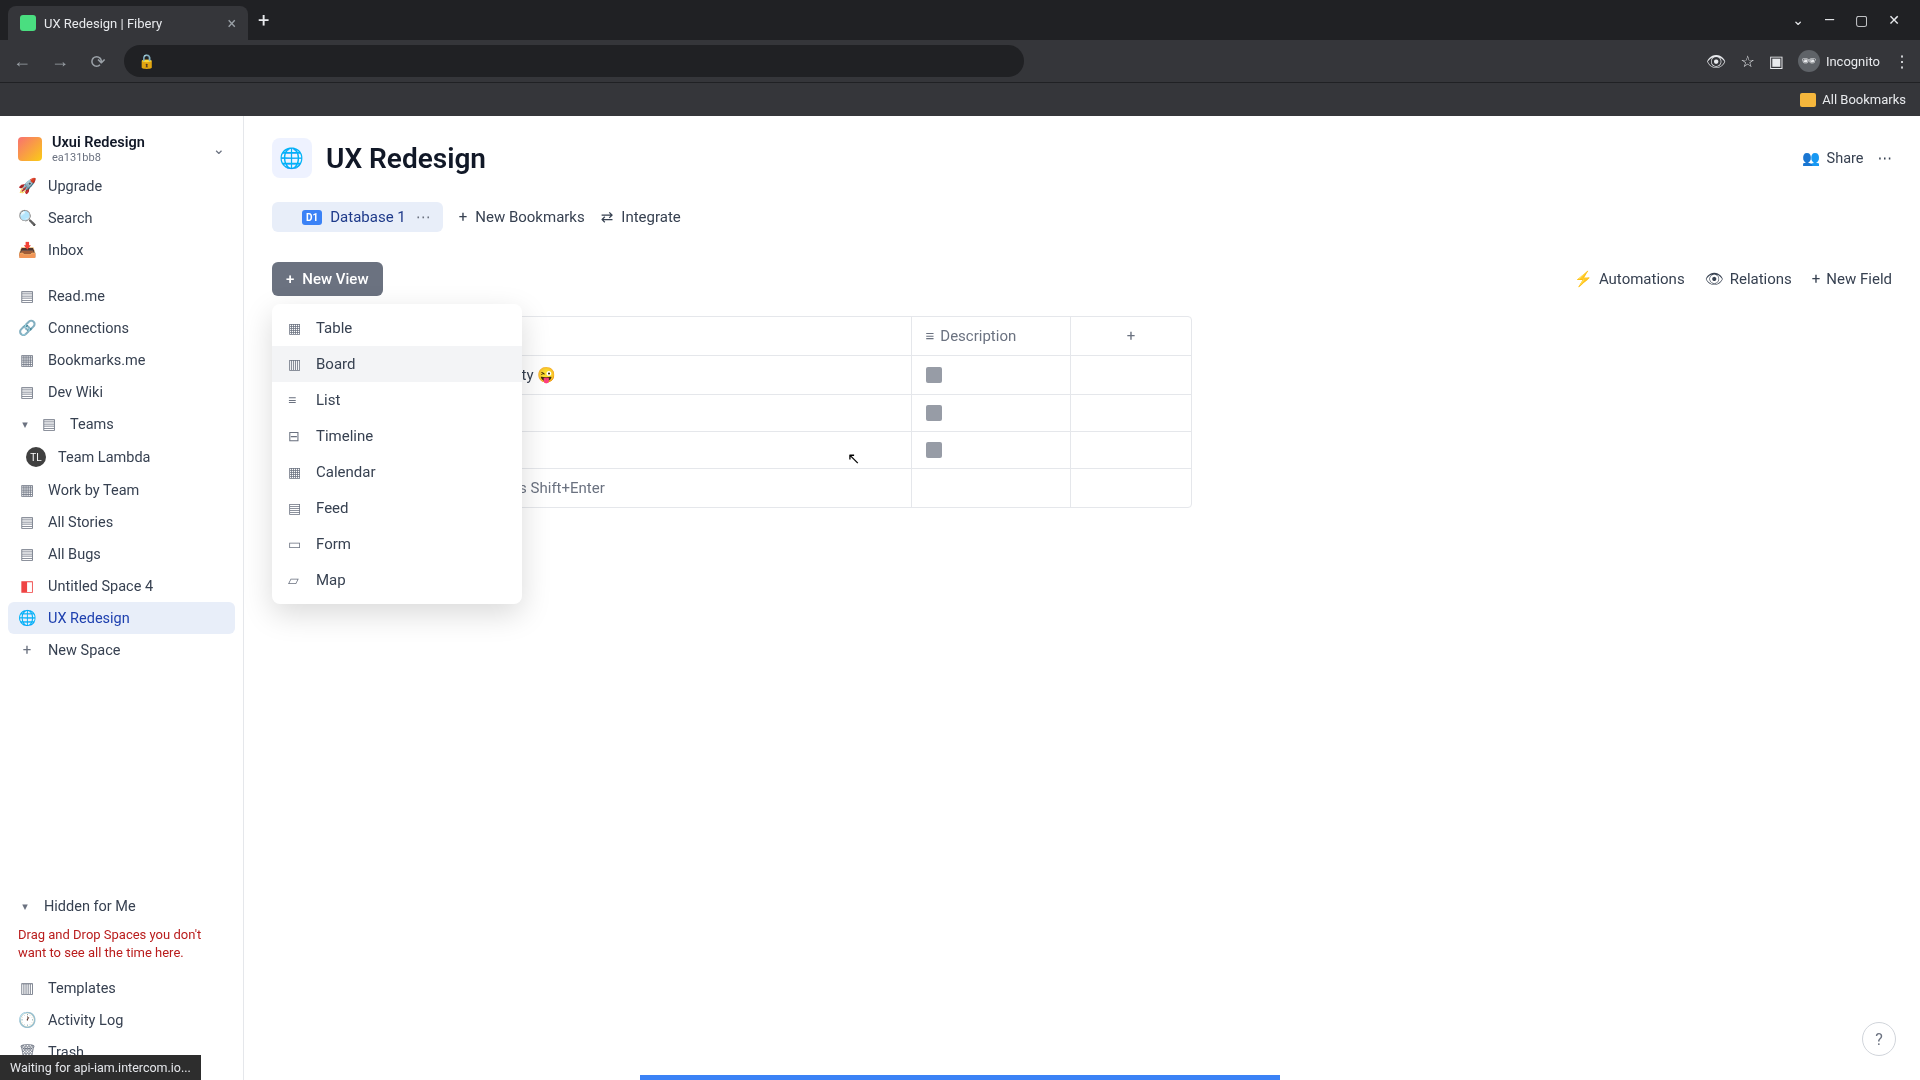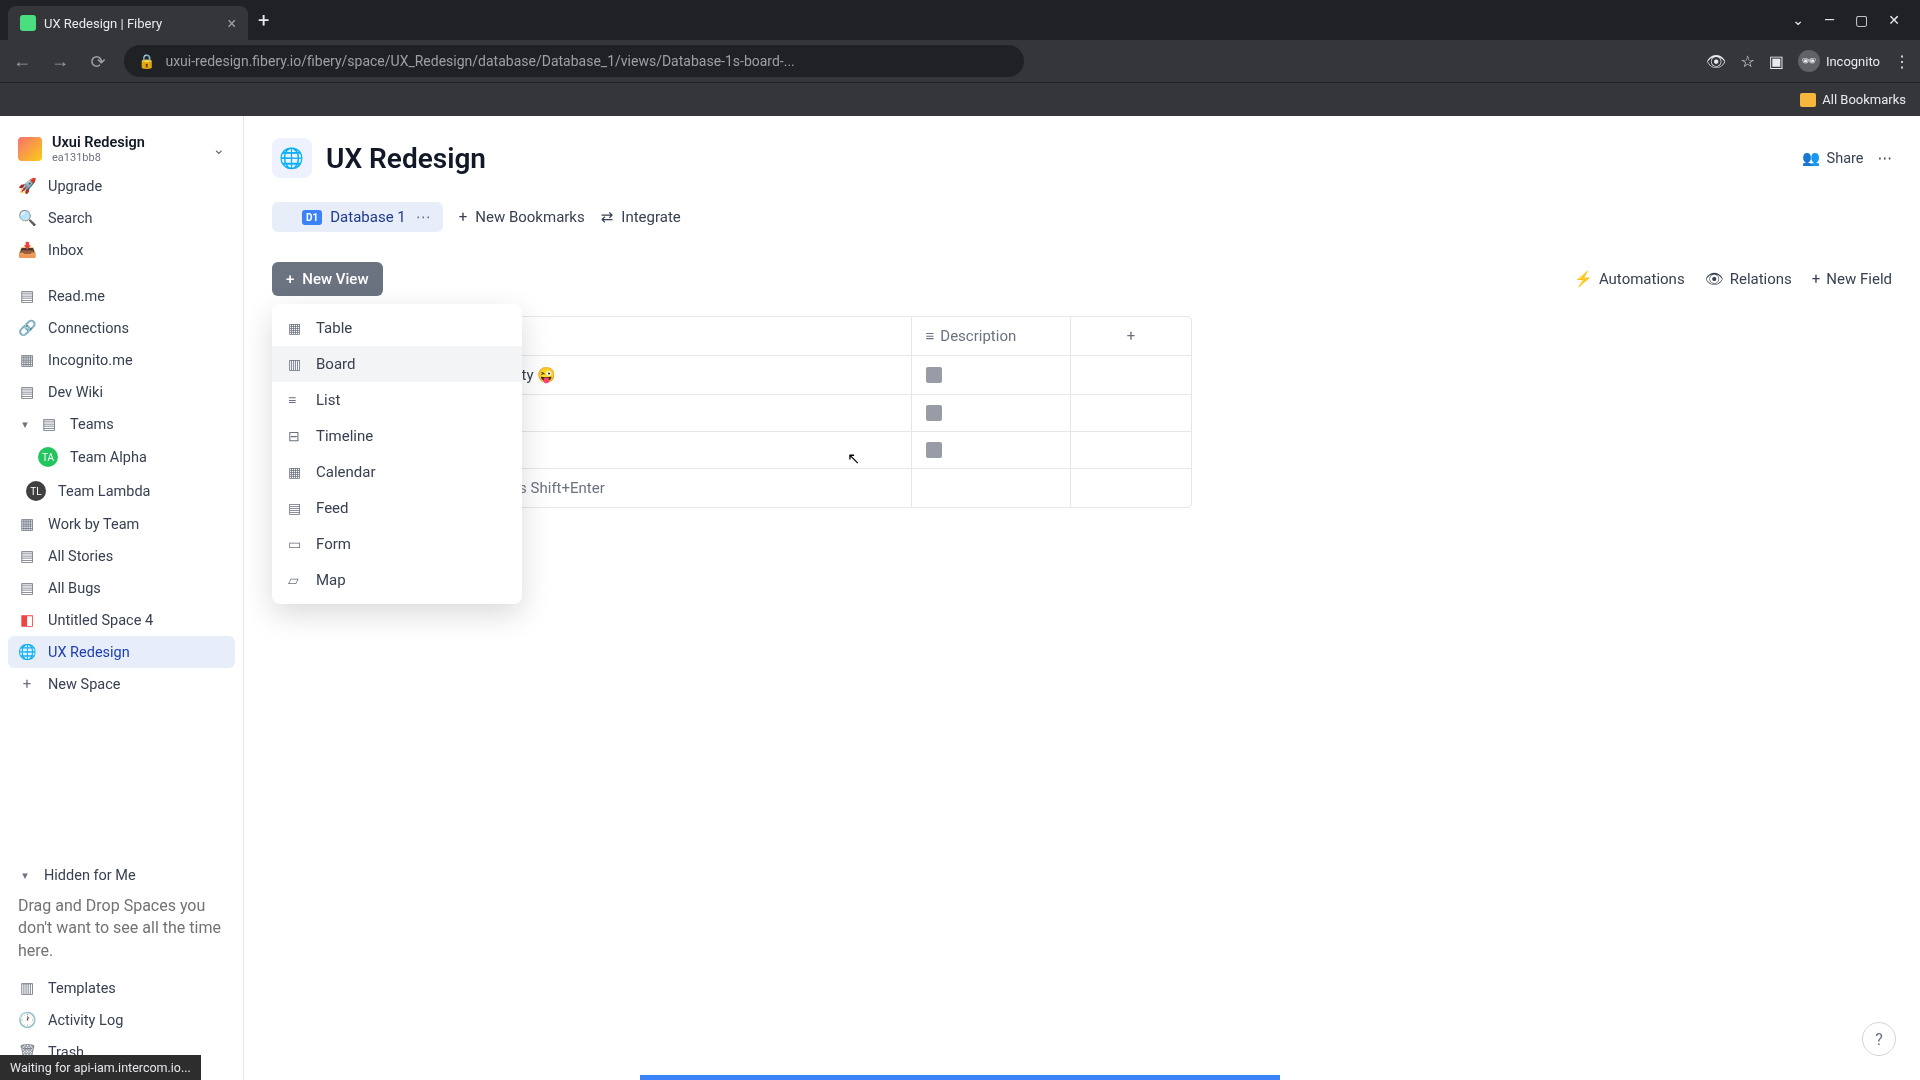--- a/index.html
+++ b/index.html
@@ -35,21 +35,21 @@
 .ws-id { font-size: 11px; color: #6b7280; }
 .ws-chev { margin-left: auto; color: #6b7280; }
 
 .side-item { display: flex; align-items: center; gap: 12px; padding: 7px 10px; border-radius: 6px; cursor: pointer; color: #374151; }
 .side-item.active { background: #e8eef9; color: #1e40af; }
 .side-ico { width: 18px; text-align: center; color: #6b7280; font-size: 15px; }
 .side-item.active .side-ico { color: #1e40af; }
 .side-section { margin-top: 14px; }
 .side-chev { width: 14px; text-align: center; color: #6b7280; font-size: 11px; }
 .team-badge { width: 20px; height: 20px; border-radius: 50%; font-size: 10px; color: #fff; display: flex; align-items: center; justify-content: center; margin-left: 20px; }
-.hidden-help { font-size: 16px; color: #737373; padding: 4px 10px 10px 10px; line-height: 1.4; }
+.hidden-help { font-size: 13px; color: #b91c1c; padding: 4px 10px 10px 10px; line-height: 1.4; }
 .sidebar-spacer { flex: 1; }
 
 .main { flex: 1; padding: 22px 28px; position: relative; }
 .page-header { display: flex; align-items: center; gap: 14px; margin-bottom: 24px; }
 .page-ico { width: 40px; height: 40px; border-radius: 8px; background: #eef2ff; display: flex; align-items: center; justify-content: center; font-size: 20px; color: #3b82f6; }
 .page-title { font-size: 28px; font-weight: 600; color: #111827; }
 .page-actions { margin-left: auto; display: flex; align-items: center; gap: 14px; color: #374151; font-size: 14.5px; }
 .page-actions .btn { display: flex; align-items: center; gap: 6px; cursor: pointer; }
 
 .db-tabs { display: flex; align-items: center; gap: 16px; margin-bottom: 30px; }
@@ -106,21 +106,20 @@
       <span>▢</span>
       <span>✕</span>
     </div>
   </div>
   <div class="addr-bar">
     <span class="nav-btn">←</span>
     <span class="nav-btn">→</span>
     <span class="nav-btn">⟳</span>
     <div class="url-box">
       <span>🔒</span>
-      <span>uxui-redesign.fibery.io/fibery/space/UX_Redesign/database/Database_1/views/Database-1s-board-...</span>
     </div>
     <div class="addr-right">
       <span class="ico">👁</span>
       <span class="ico">☆</span>
       <span class="ico">▣</span>
       <div class="incog-pill">
         <span class="incog-avatar">🕶</span>
         <span>Incognito</span>
       </div>
       <span class="ico">⋮</span>
@@ -164,34 +163,30 @@
     <div class="side-item">
       <span class="side-ico">▤</span>
       <span>Read.me</span>
     </div>
     <div class="side-item">
       <span class="side-ico">🔗</span>
       <span>Connections</span>
     </div>
     <div class="side-item">
       <span class="side-ico">▦</span>
-      <span>Incognito.me</span>
+      <span>Bookmarks.me</span>
     </div>
     <div class="side-item">
       <span class="side-ico">▤</span>
       <span>Dev Wiki</span>
     </div>
     <div class="side-item">
       <span class="side-chev">▾</span>
       <span class="side-ico" style="margin-left:-4px;">▤</span>
       <span>Teams</span>
-    </div>
-    <div class="side-item">
-      <span class="team-badge" style="background:#22c55e;">TA</span>
-      <span>Team Alpha</span>
     </div>
     <div class="side-item">
       <span class="team-badge" style="background:#404040;margin-left:8px;">TL</span>
       <span>Team Lambda</span>
     </div>
     <div class="side-item">
       <span class="side-ico">▦</span>
       <span>Work by Team</span>
     </div>
     <div class="side-item">

